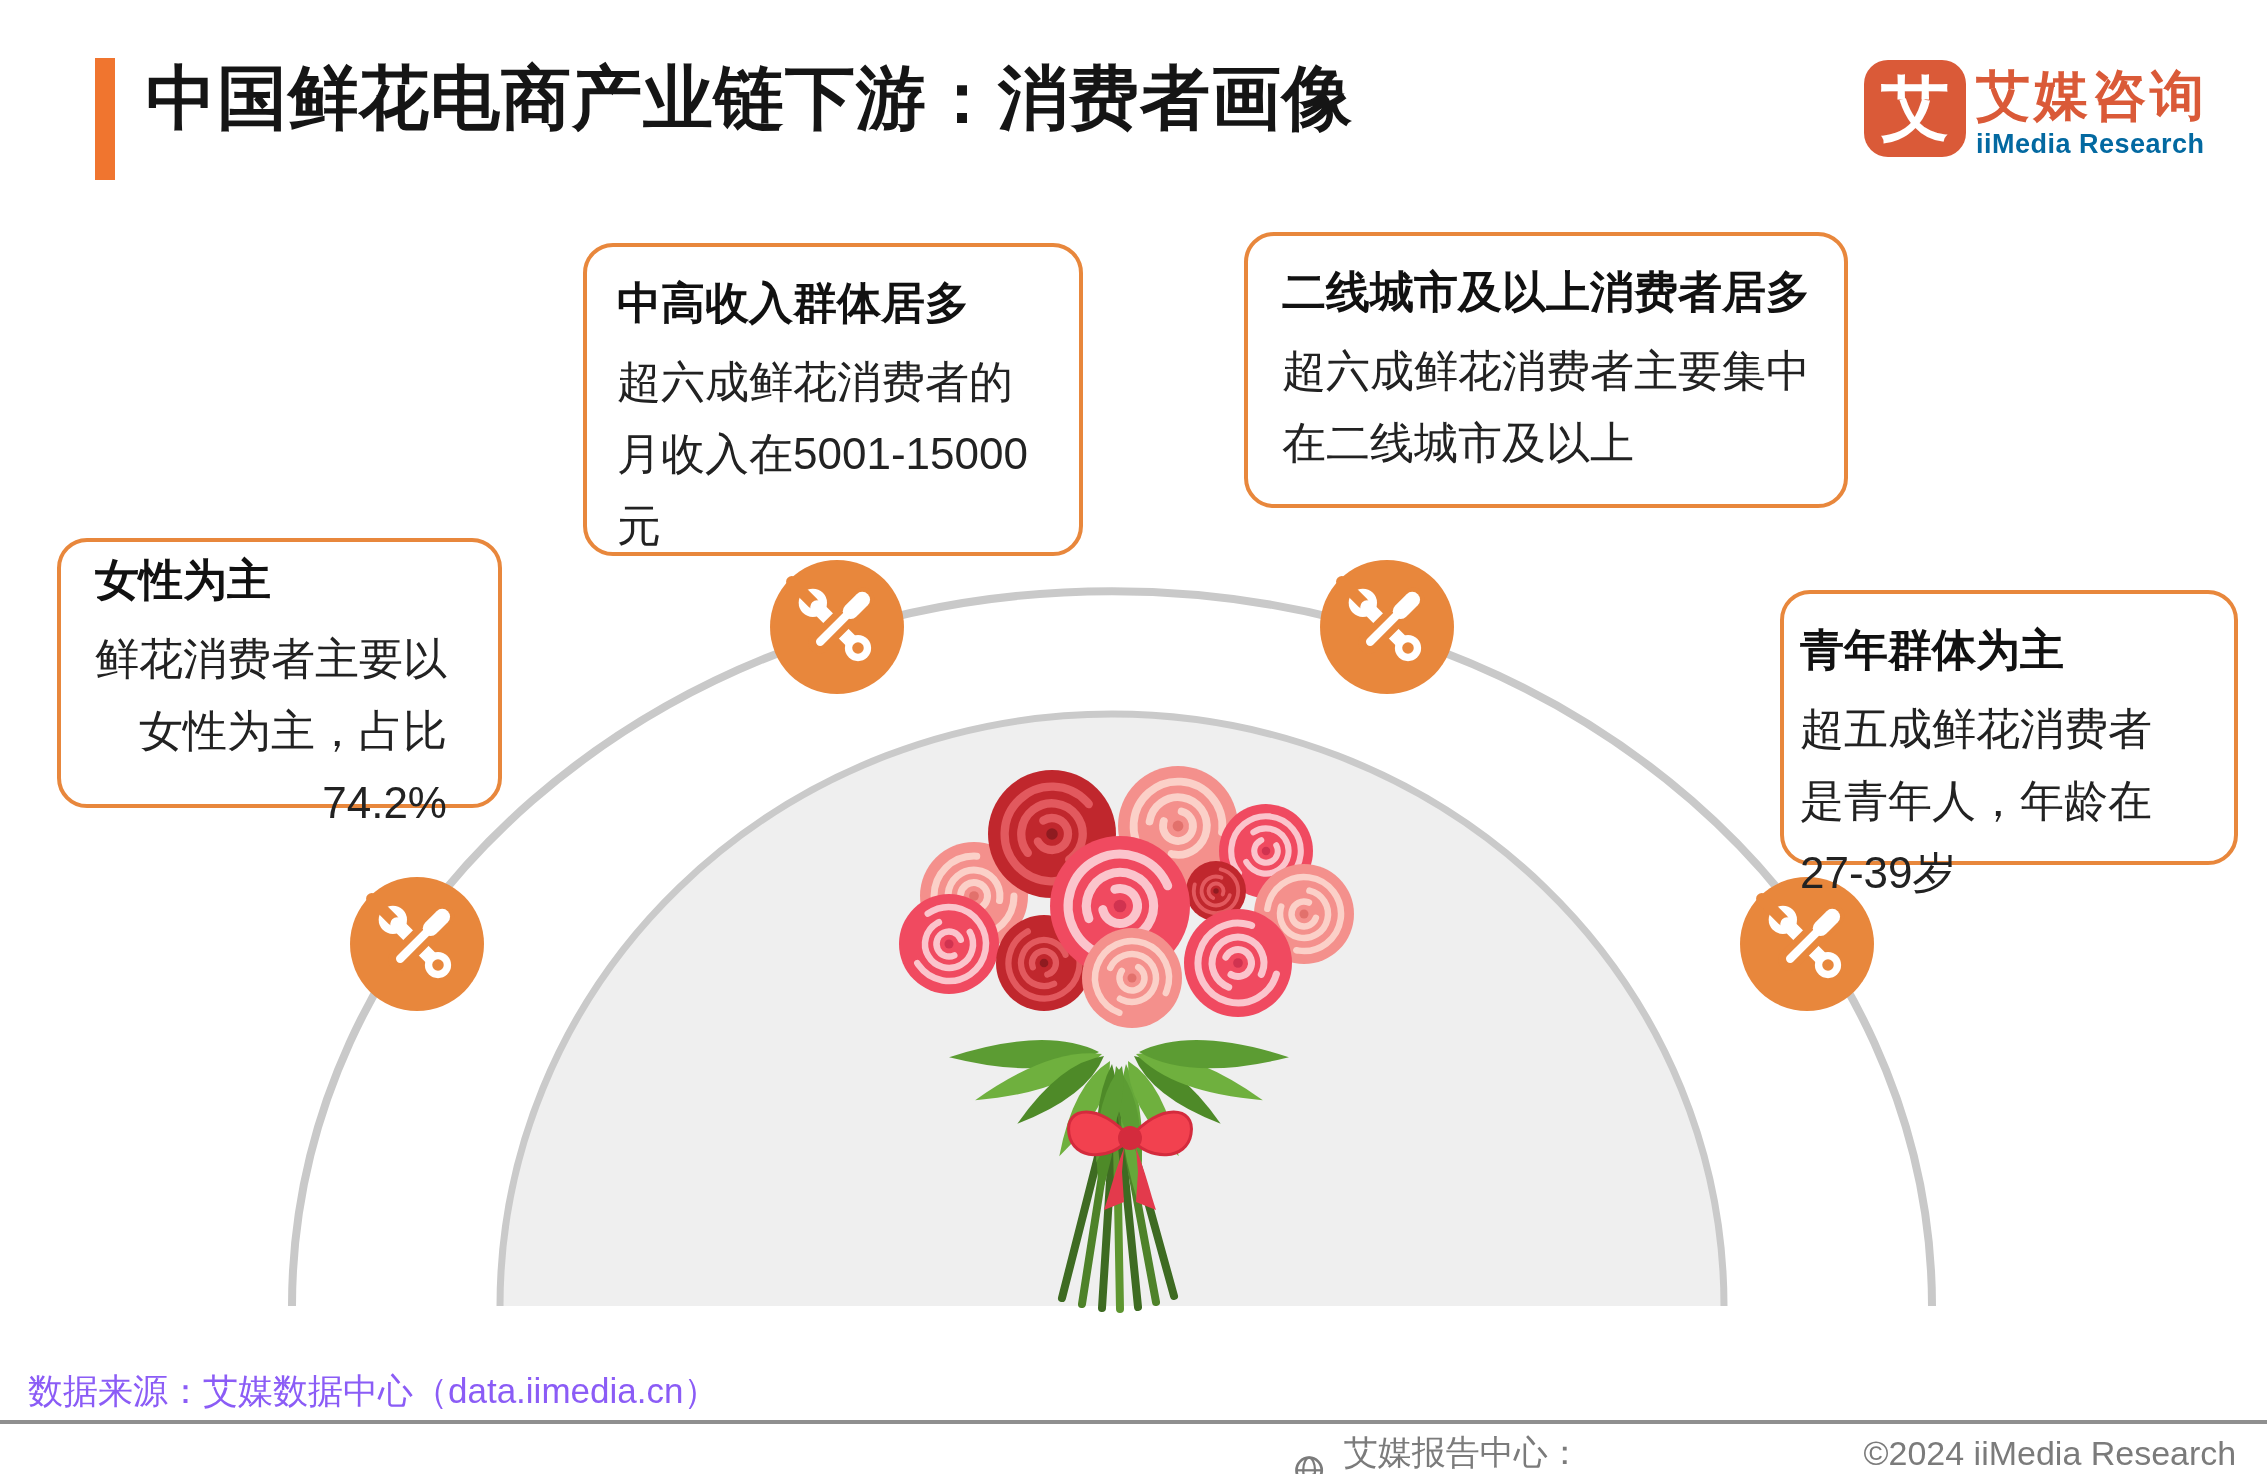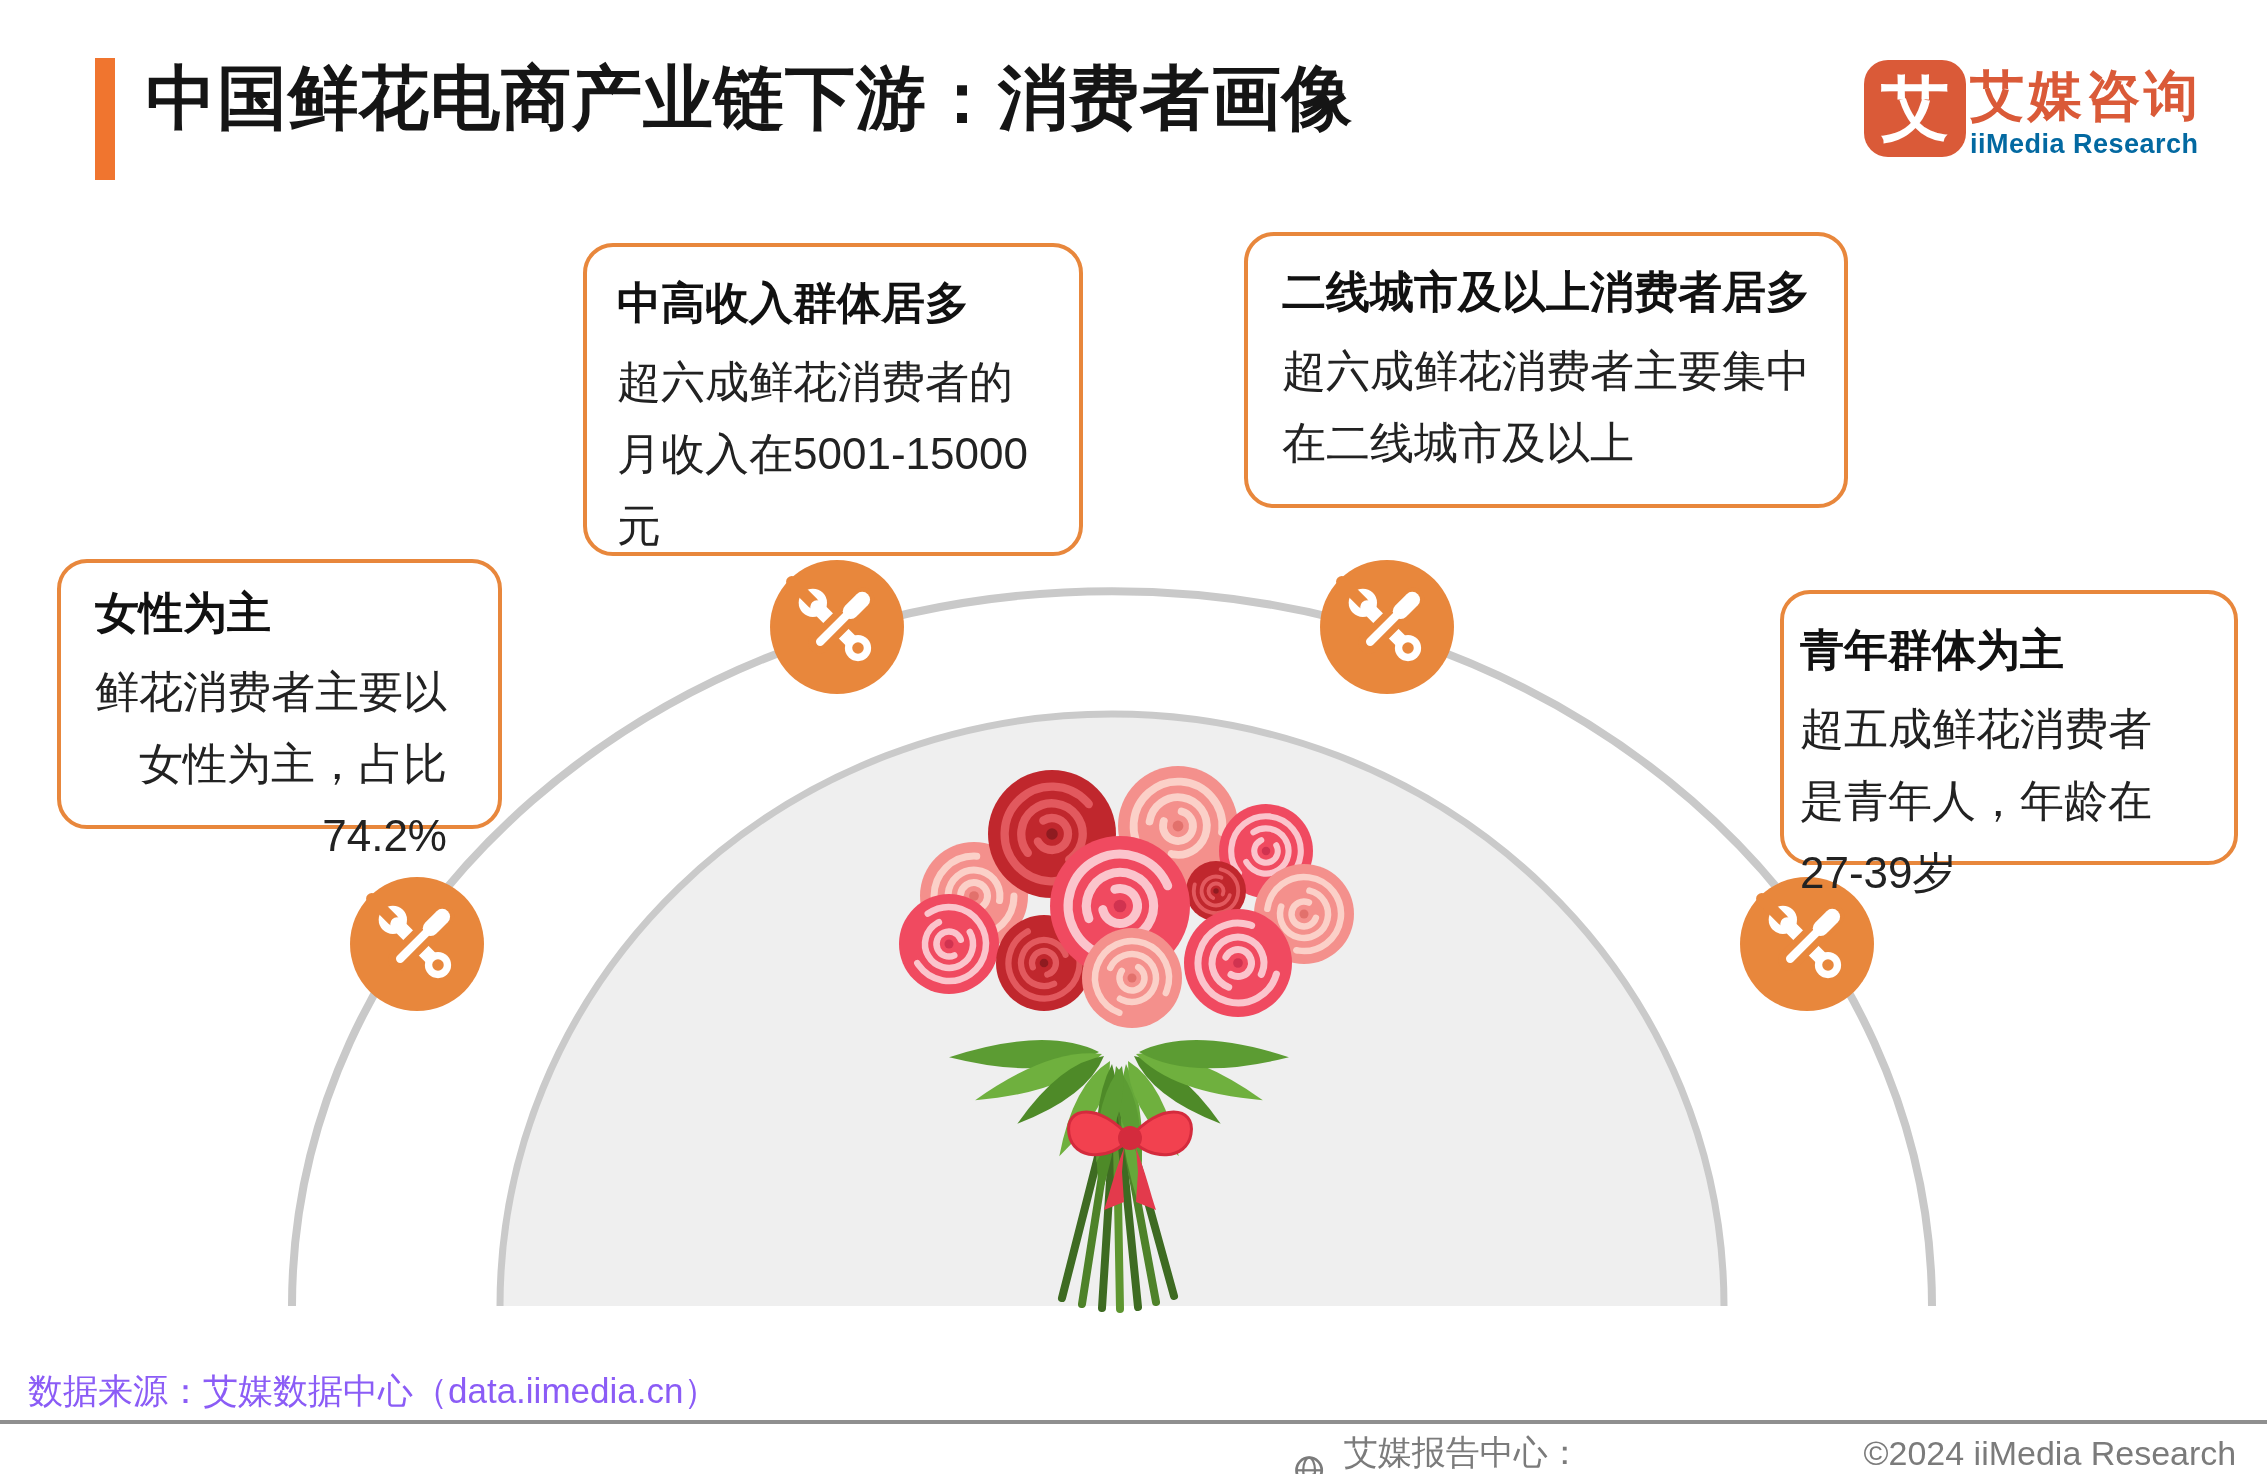--- a/index.html
+++ b/index.html
@@ -5,33 +5,33 @@
   html,body{margin:0;padding:0;background:#ffffff;}
   .page{position:relative;width:2267px;height:1474px;background:#ffffff;overflow:hidden;
         font-family:"Liberation Sans","DejaVu Sans",sans-serif;}
   
   .accent-bar{position:absolute;left:95px;top:58px;width:20px;height:122px;background:#F0752F;}
   .page-title{position:absolute;left:146px;top:60px;margin:0;font-size:70px;line-height:1.1;
               font-weight:800;color:#151515;letter-spacing:1px;white-space:nowrap;}
   .logo{position:absolute;left:1864px;top:60px;display:flex;align-items:flex-start;}
   .logo-mark{width:102px;height:97px;background:#DA5A38;border-radius:24px;color:#ffffff;
              font-size:68px;font-weight:800;display:flex;align-items:center;justify-content:center;}
-  .logo-text{margin-left:4px;display:flex;flex-direction:column;}
+  .logo-text{margin-left:10px;display:flex;flex-direction:column;}
   .logo-cn{color:#DA5A38;font-size:54px;font-weight:700;letter-spacing:4px;line-height:1.1;margin-top:6px;}
   .logo-en{color:#0369a1;font-size:27px;font-weight:700;letter-spacing:.5px;margin-top:4px;}
   
   .scene{position:absolute;left:0;top:0;width:2267px;height:1474px;}
   
   .card{position:absolute;box-sizing:border-box;background:#ffffff;border:4px solid #E8873C;
         border-radius:30px;color:#1c1c1c;}
   .card-title{font-weight:800;font-size:44px;color:#111111;margin:0 0 16px 0;line-height:1.2;}
   .card-body{font-size:44px;line-height:72px;margin:0;color:#222222;}
   .card-income {left:583px; top:243px; width:500px;height:313px;padding:30px 30px;}
   .card-city   {left:1244px;top:232px;width:604px;height:276px;padding:30px 34px;}
-  .card-gender {left:57px;  top:559px;width:445px;height:270px;padding:24px 34px;}
+  .card-gender {left:57px;  top:538px;width:445px;height:270px;padding:12px 34px;}
   .card-age    {left:1780px;top:590px;width:458px;height:275px;padding:30px 16px;}
   .card-gender .card-body{max-width:352px;text-align:right;}
   .card-age    .card-body{max-width:394px;}
   
   .source-note{position:absolute;left:28px;top:1368px;font-size:35px;color:#8b5cf6;}
   .footer-rule{position:absolute;left:0;top:1420px;width:2267px;height:4px;background:#8F8F8F;}
   .footer{position:absolute;left:1292px;top:1430px;display:flex;align-items:center;color:#7B7B7B;
           font-size:34px;}
   .footer .globe{margin-right:12px;}
   .footer .copyright{margin-left:58px;}

